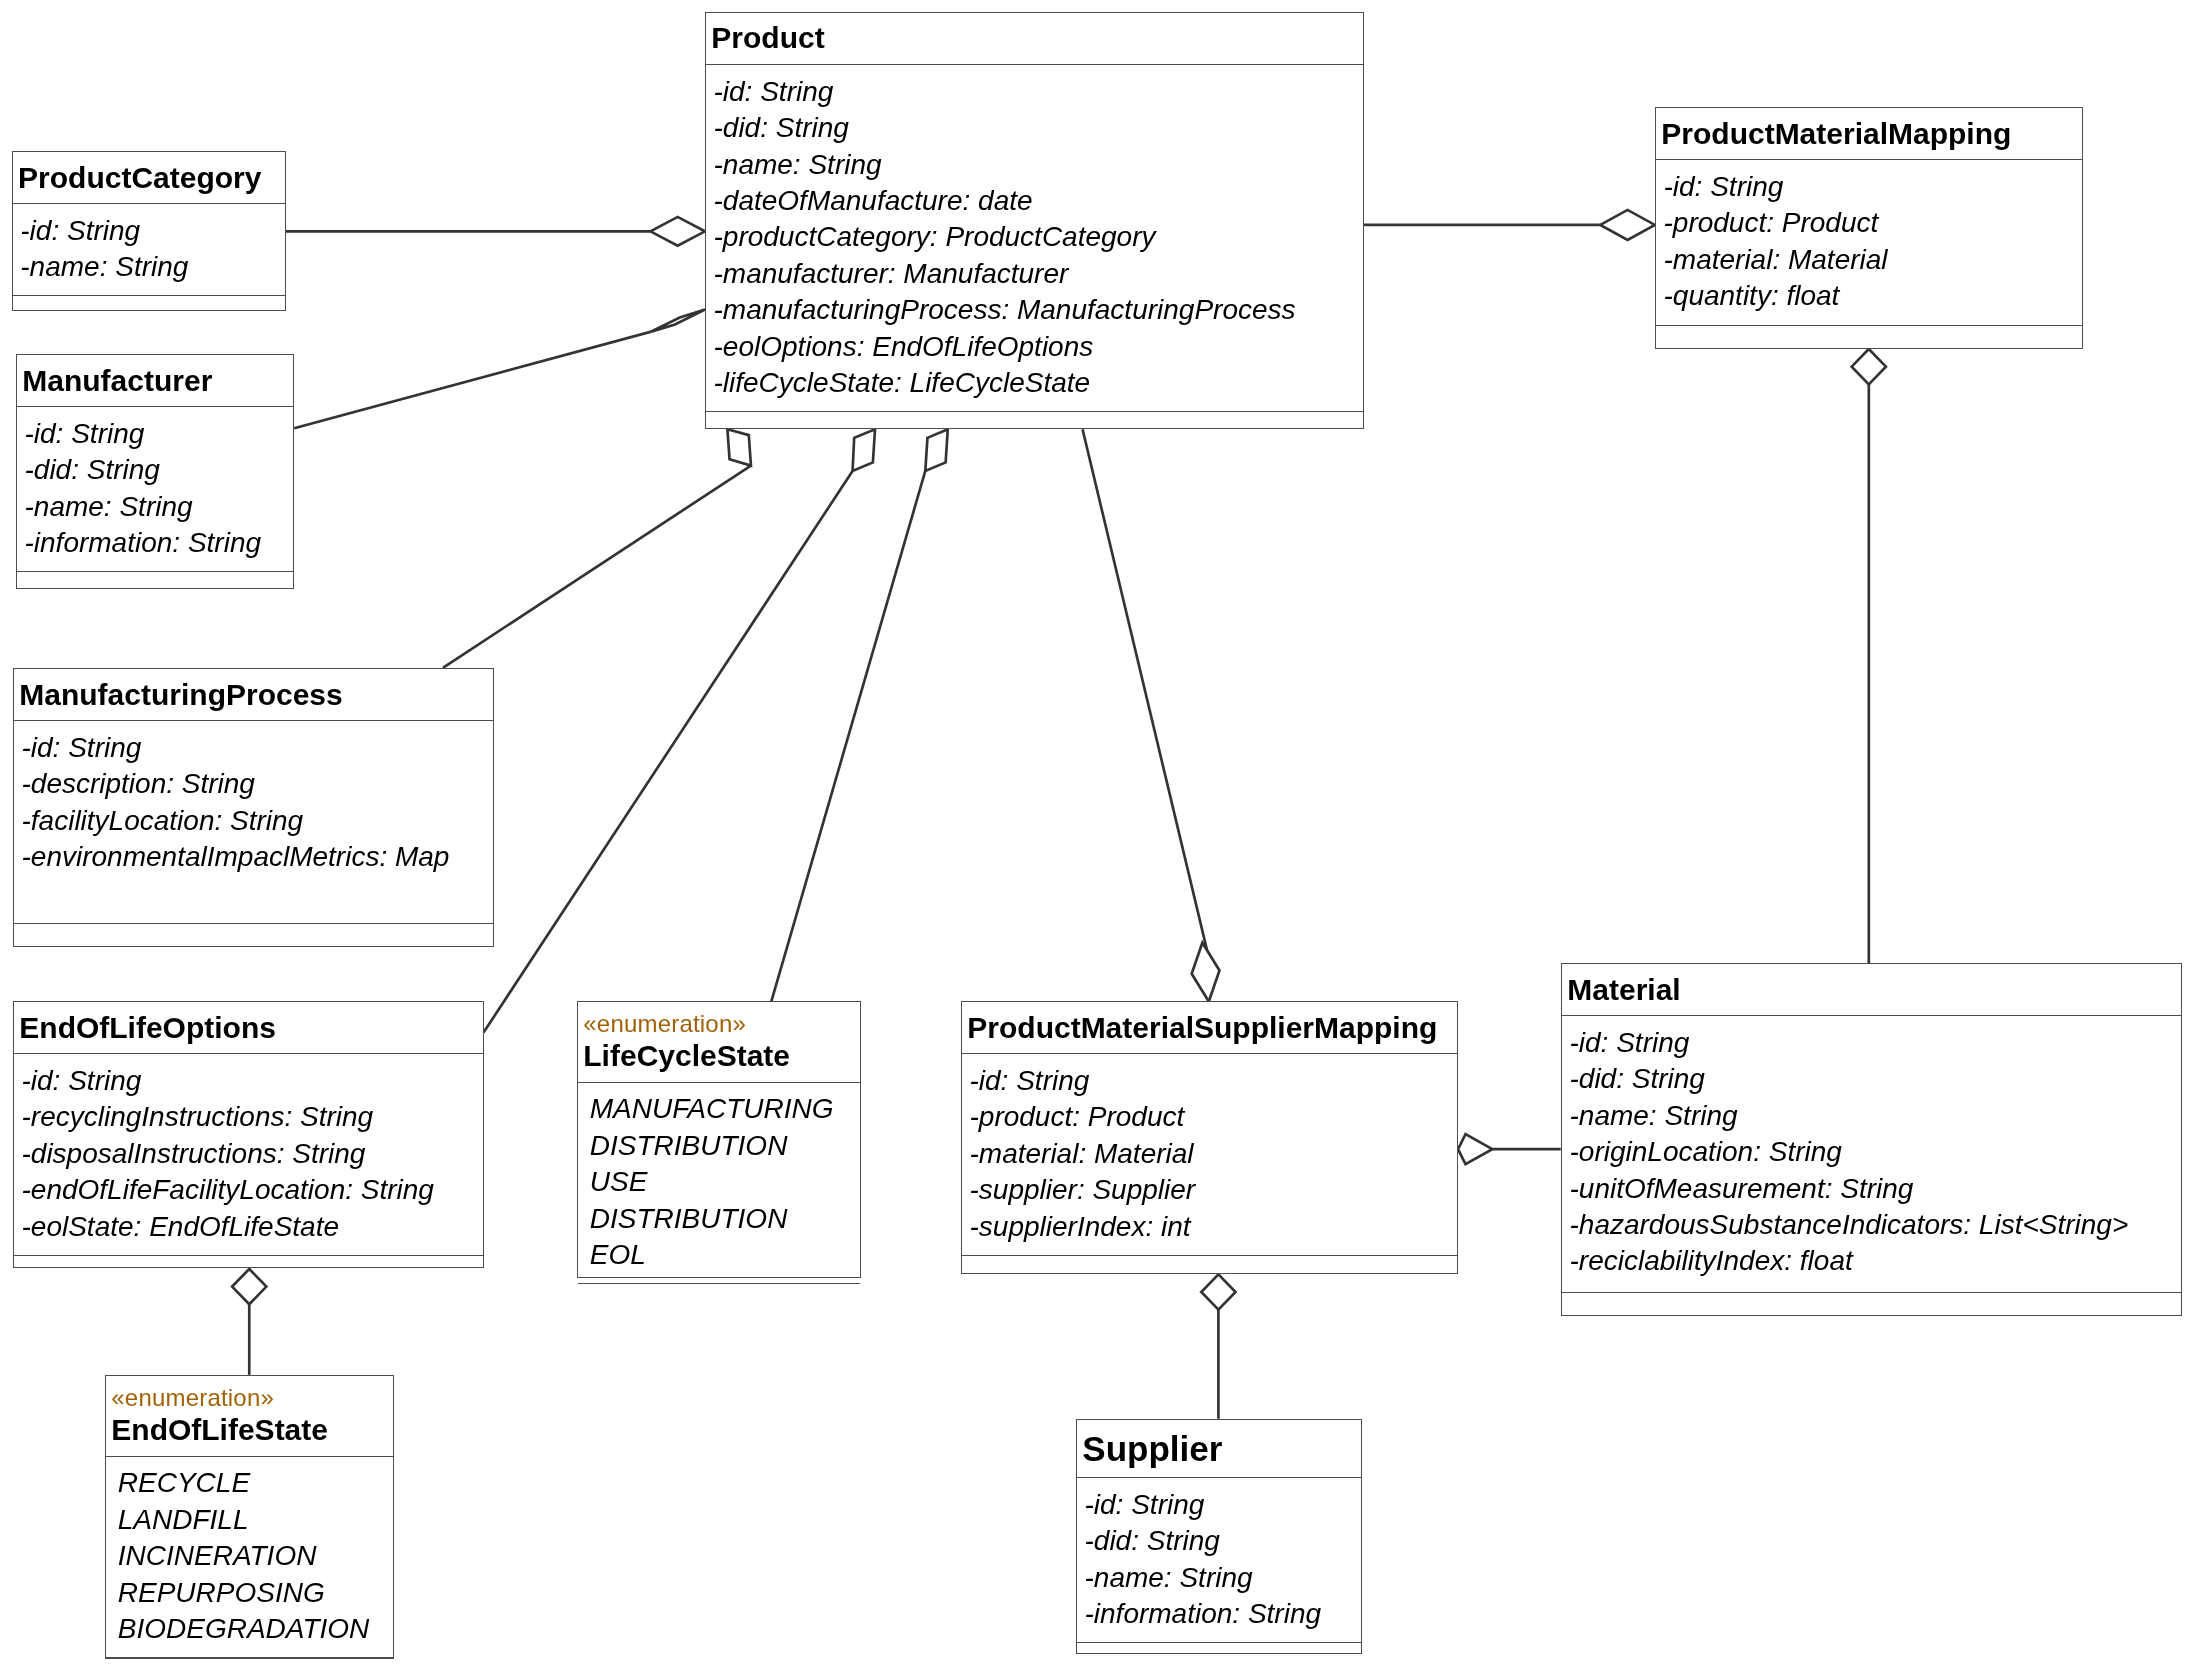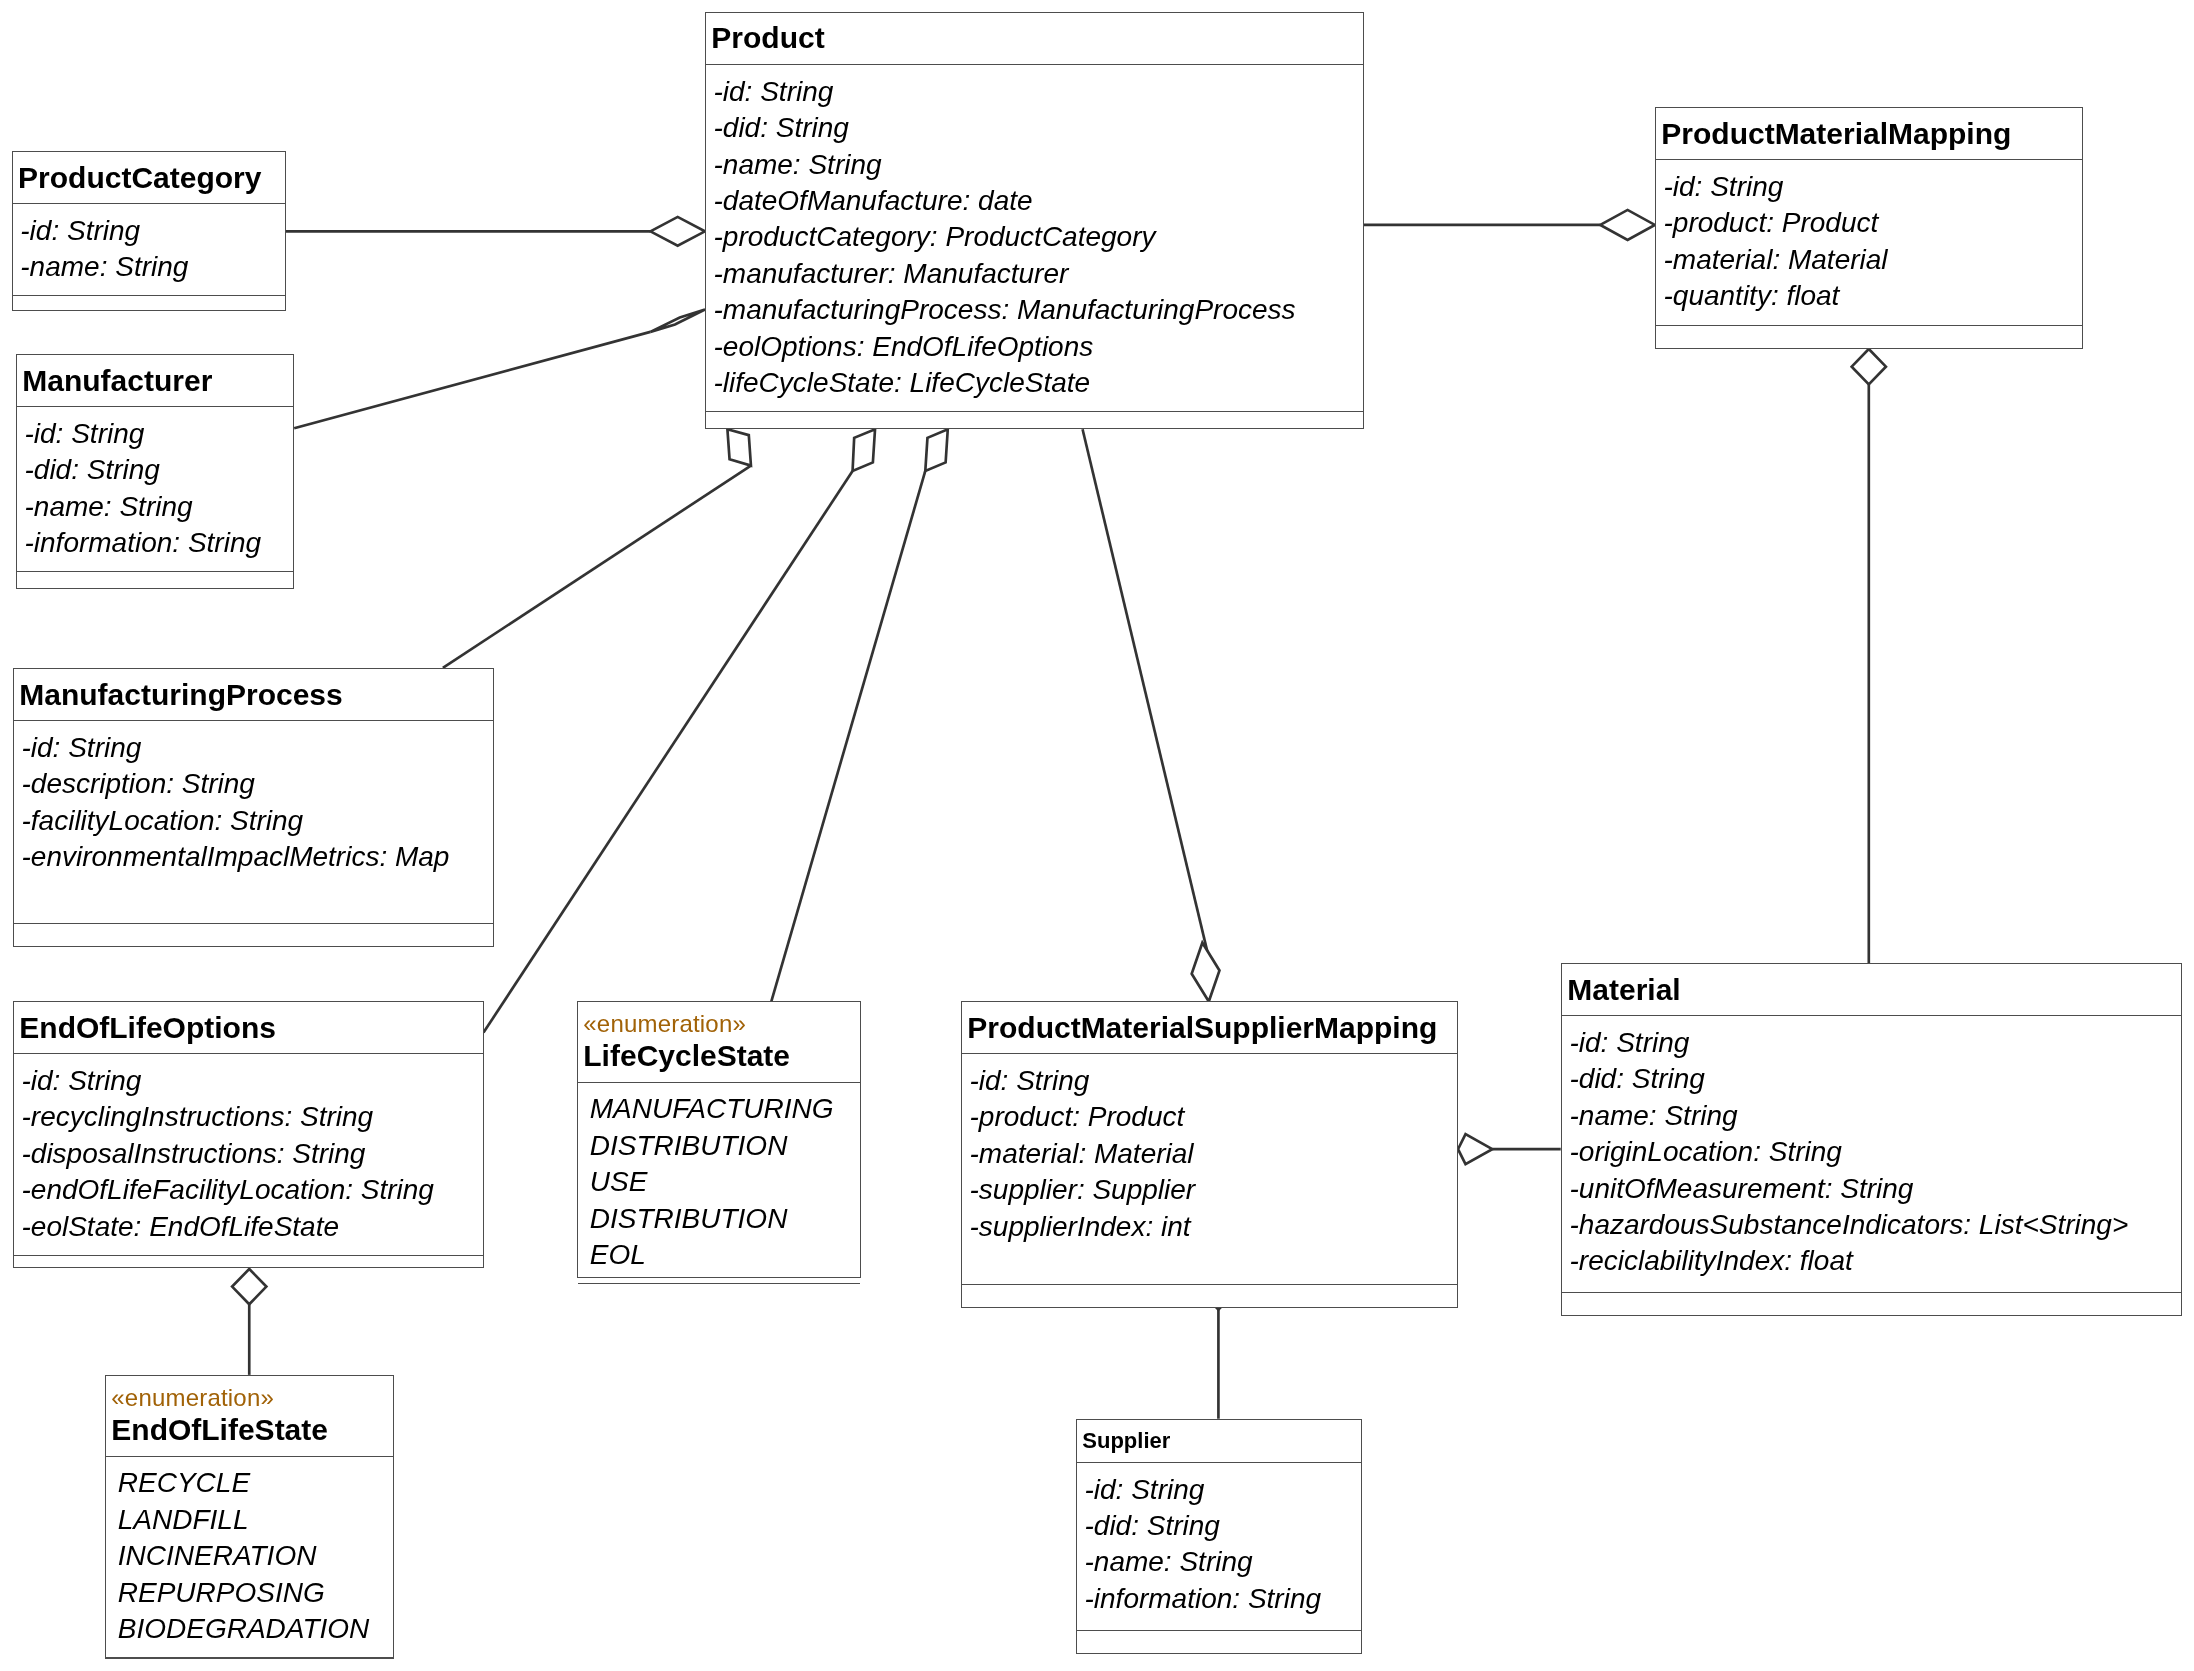--- a/index.html
+++ b/index.html
@@ -78,24 +78,24 @@
   #cls-manufacturer   { left: 16px;   top: 354px;  width: 278px;  height: 235px; font-size: 28px; }
   #cls-manufacturer .cls-header { font-size: 30px; }
   #cls-manufacturingprocess { left: 13px; top: 668px; width: 481px; height: 279px; font-size: 28px; }
   #cls-manufacturingprocess .cls-header { font-size: 30px; }
   #cls-endoflifeoptions { left: 13px; top: 1001px; width: 471px; height: 267px; font-size: 28px; }
   #cls-endoflifeoptions .cls-header { font-size: 30px; }
   #cls-endoflifestate { left: 105px; top: 1375px; width: 289px; height: 284px; font-size: 28px; }
   #cls-endoflifestate .cls-header { font-size: 30px; }
   #cls-lifecyclestate { left: 577px; top: 1001px; width: 284px; height: 277px; font-size: 28px; }
   #cls-lifecyclestate .cls-header { font-size: 30px; }
-  #cls-pmsm           { left: 961px; top: 1001px; width: 497px; height: 307px; font-size: 28px; }
+  #cls-pmsm           { left: 961px; top: 1001px; width: 497px; height: 273px; font-size: 28px; }
   #cls-pmsm .cls-header { font-size: 30px; }
   #cls-supplier       { left: 1076px; top: 1419px; width: 286px; height: 235px; font-size: 28px; }
-  #cls-supplier .cls-header { font-size: 22px; }
+  #cls-supplier .cls-header { font-size: 35px; }
   #cls-material       { left: 1561px; top: 963px; width: 621px; height: 353px; font-size: 28px; }
   #cls-material .cls-header { font-size: 30px; }
   #cls-pmm            { left: 1655px; top: 107px;  width: 428px; height: 242px; font-size: 28px; }
   #cls-pmm .cls-header { font-size: 30px; }
 </style>
 </head>
 <body>
 
 <div id="canvas">
 

